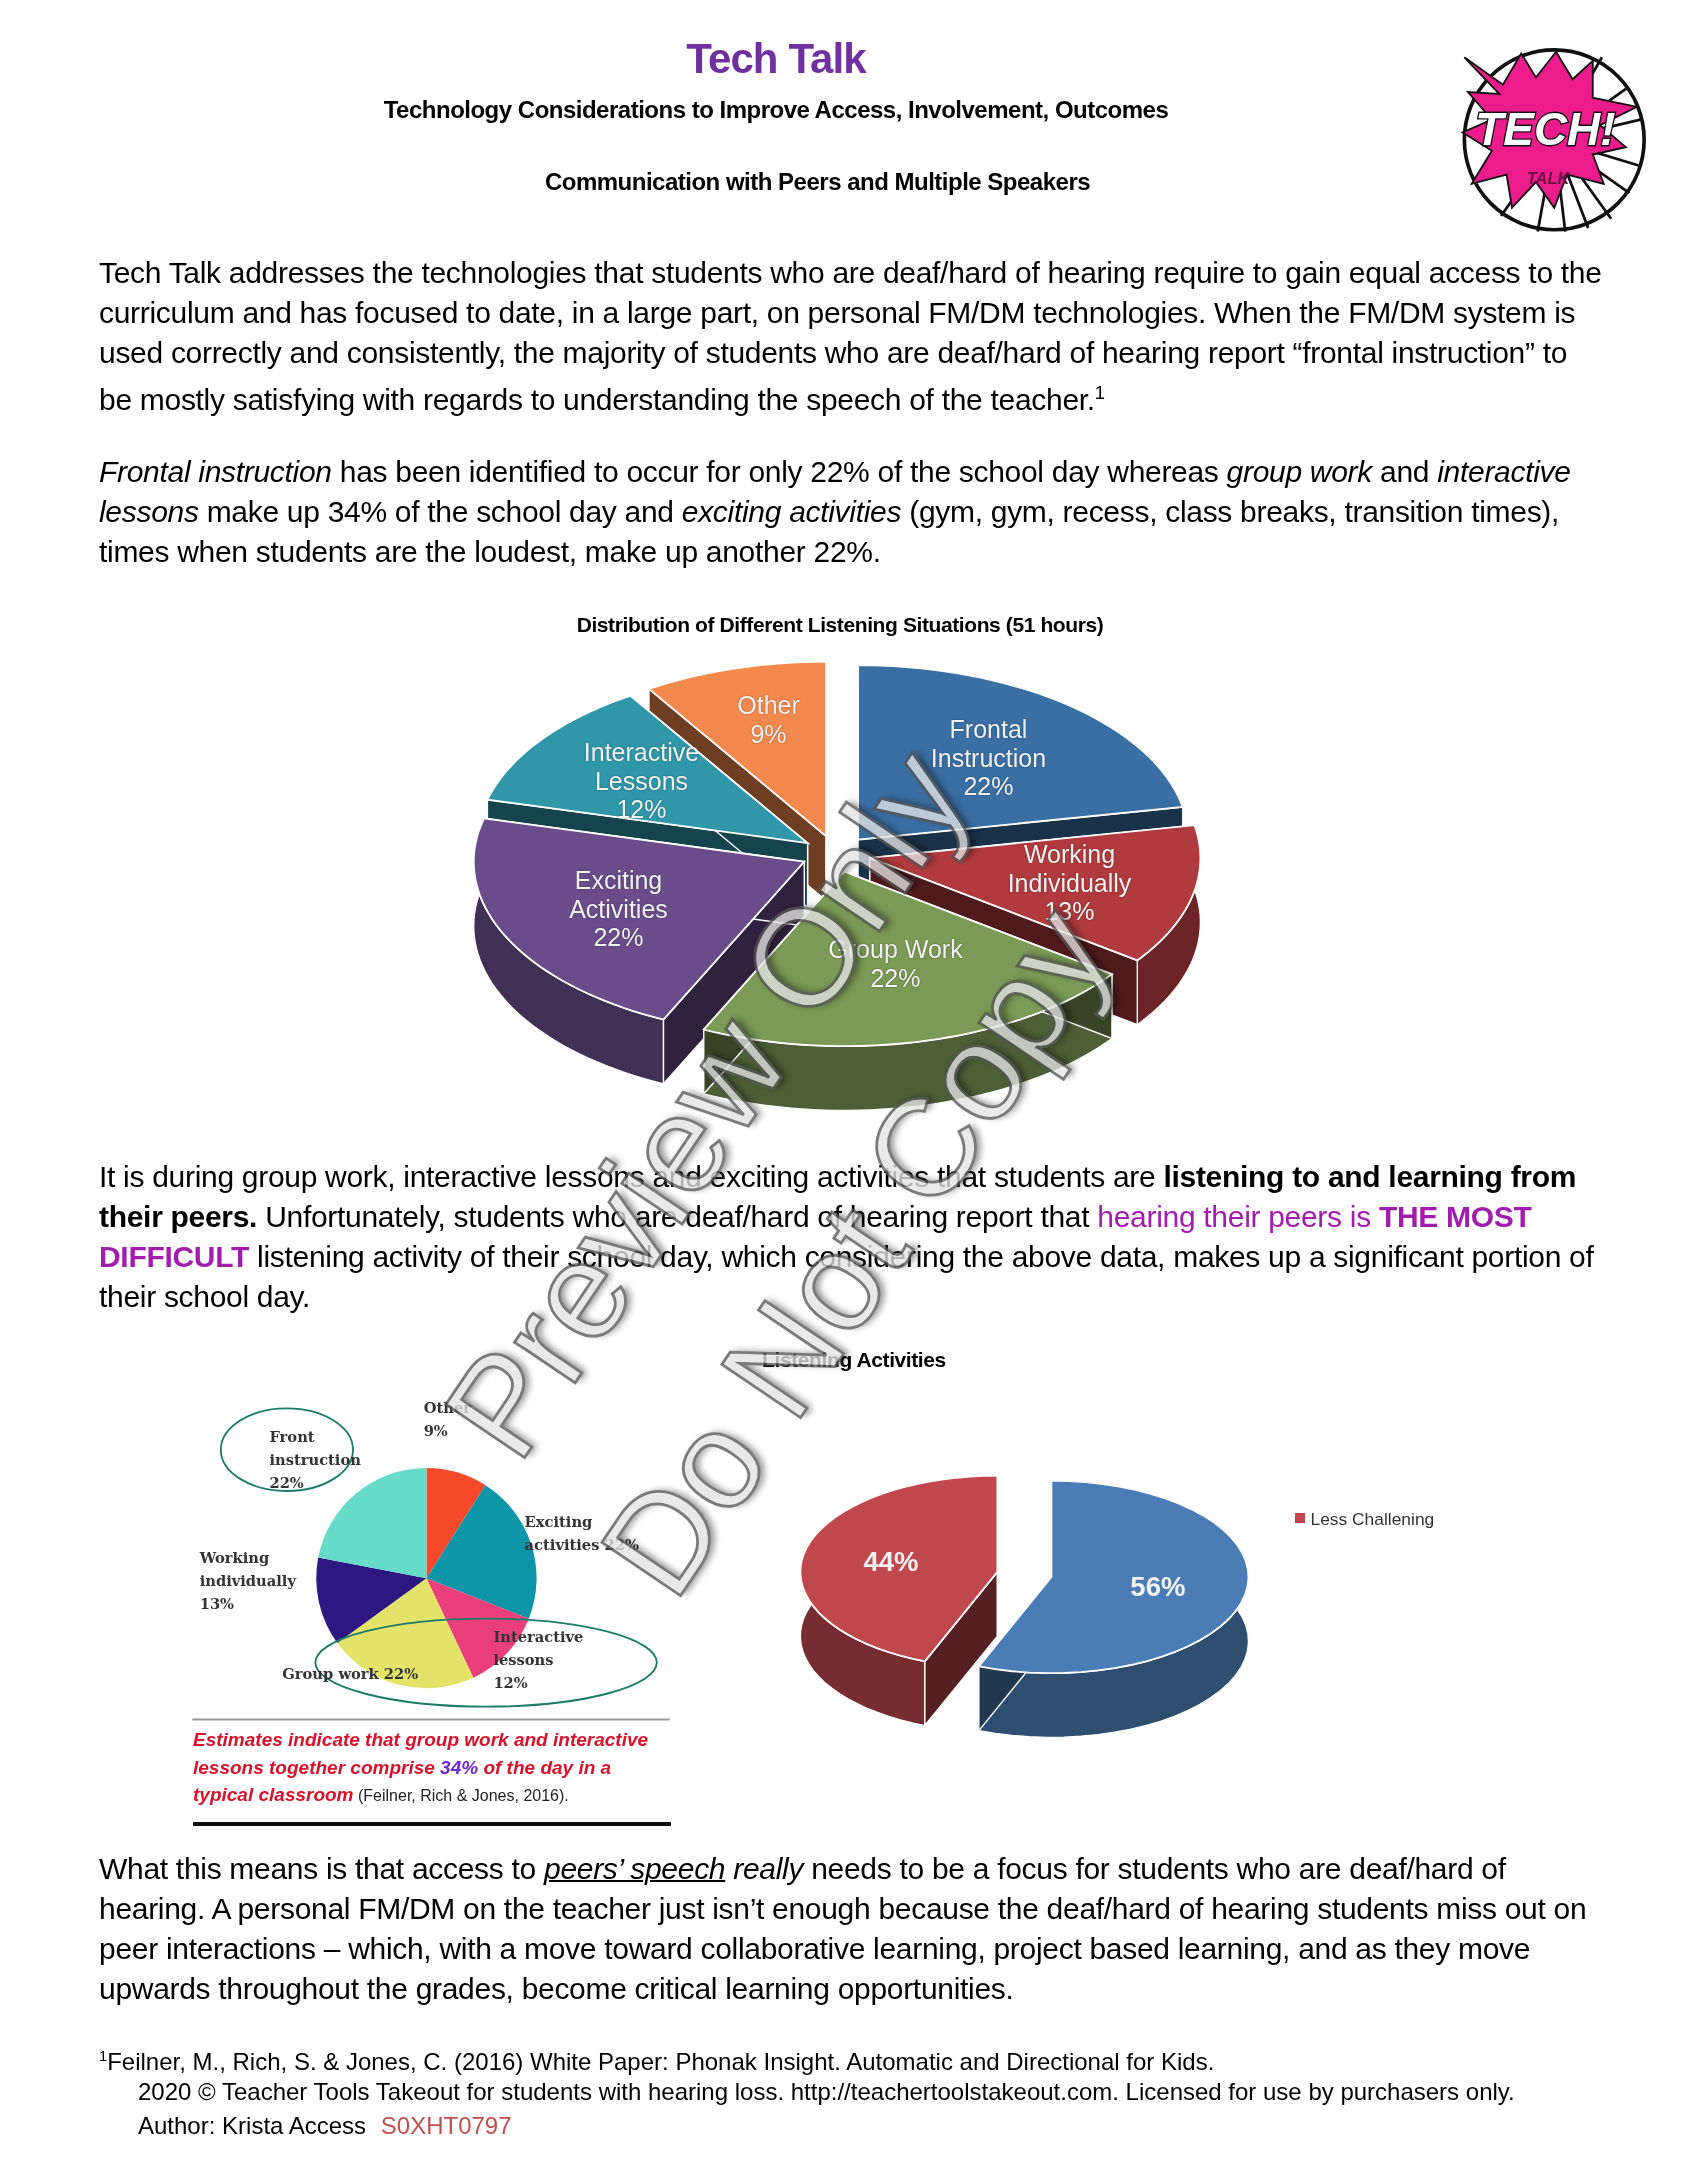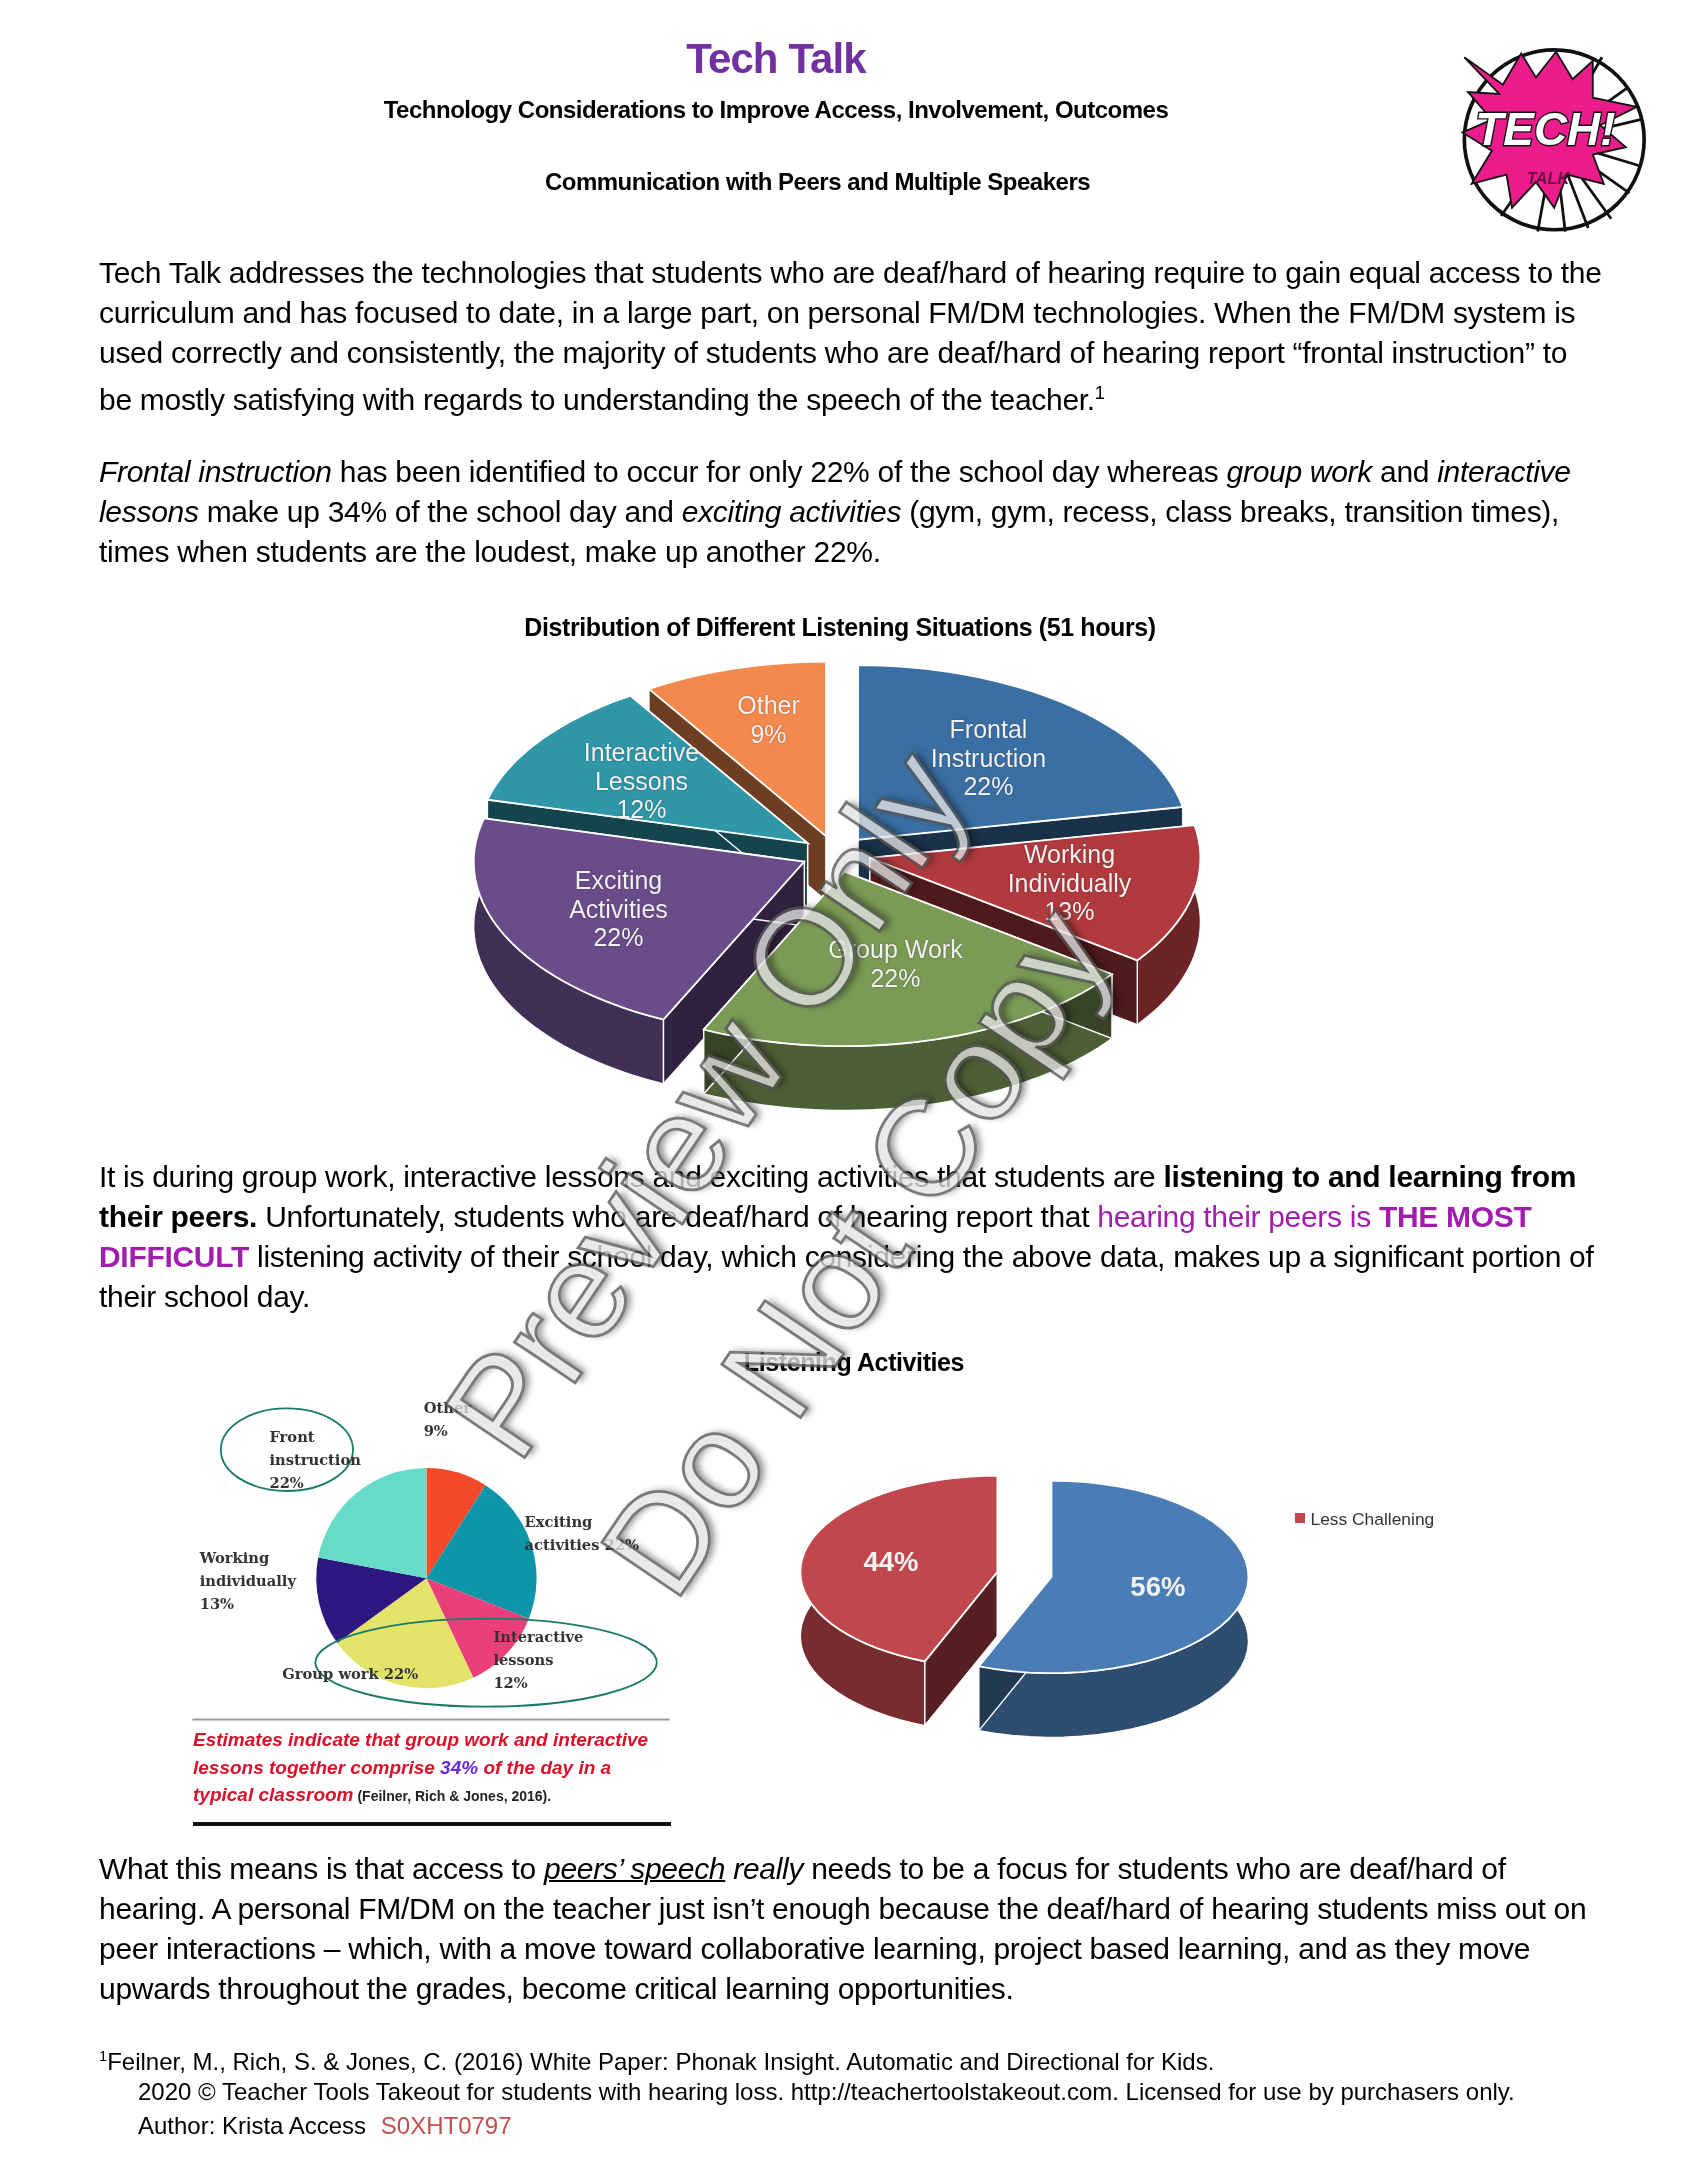--- a/index.html
+++ b/index.html
@@ -7,26 +7,26 @@
          font-family: "Liberation Sans", sans-serif; color: #000; }
   .abs { position: absolute; }
   .title { left: 0; width: 1552px; top: 35px; text-align: center; color: #7030a0;
            font-size: 42px; font-weight: bold; letter-spacing: -0.9px; }
   .subtitle { left: 0; width: 1552px; text-align: center; font-size: 24px; font-weight: bold; letter-spacing: -0.5px; }
   .logo { left: 1446px; top: 37px; width: 211px; height: 202px; }
   .para { left: 99px; width: 1506px; font-size: 30px; line-height: 40px; letter-spacing: -0.3px; }
   .para i { font-style: italic; }
   .para sup { font-size: 18.4px; }
   .red { color: #a21caf; }
-  .chart-title { font-weight: bold; font-size: 25px; text-align: center; letter-spacing: -0.4px; }
+  .chart-title { font-weight: bold; font-size: 21px; text-align: center; letter-spacing: -0.4px; }
   .pie-label { position: absolute; color: #f2f2f2; font-size: 25px; text-align: center; line-height: 28.5px;
                text-shadow: 0 0 1.8px rgba(0,0,0,0.4); }
   .caption { left: 193px; width: 478px; top: 1726px; font-size: 19px; line-height: 27.5px; font-weight: bold; font-style: italic; color: #d9112a; }
   .caption .purple { color: #6d28d9; }
-  .caption .cite { color: #222; font-style: normal; font-weight: bold; font-size: 14px; }
+  .caption .cite { color: #222; font-style: normal; font-weight: normal; font-size: 16px; }
   .legend { left: 1295px; top: 1506px; width: 303px; font-size: 17.4px; line-height: 26px; color: #333; }
   .legend-item { display: flex; align-items: flex-start; margin-bottom: 14.7px; }
   .swatch { width: 10px; height: 10px; margin-top: 7.3px; margin-right: 5.5px; flex: none; }
   .footnote { left: 99px; top: 2040px; font-size: 24px; line-height: 33px; }
   .footer { left: 138px; font-size: 24px; line-height: 33px; }
   .code { color: #c0504d; margin-left: 14.7px; }
   .watermark { position: absolute; font-family: "Liberation Sans", sans-serif; font-size: 138px; color: #e4e4e4;
                -webkit-text-stroke: 2.8px #555; text-shadow: 3.7px 3.7px 7.3px rgba(0,0,0,0.55); white-space: nowrap;
                transform-origin: left top; opacity: 0.78; pointer-events: none; }
   u { text-decoration-thickness: 1.8px; font-style: italic; }

